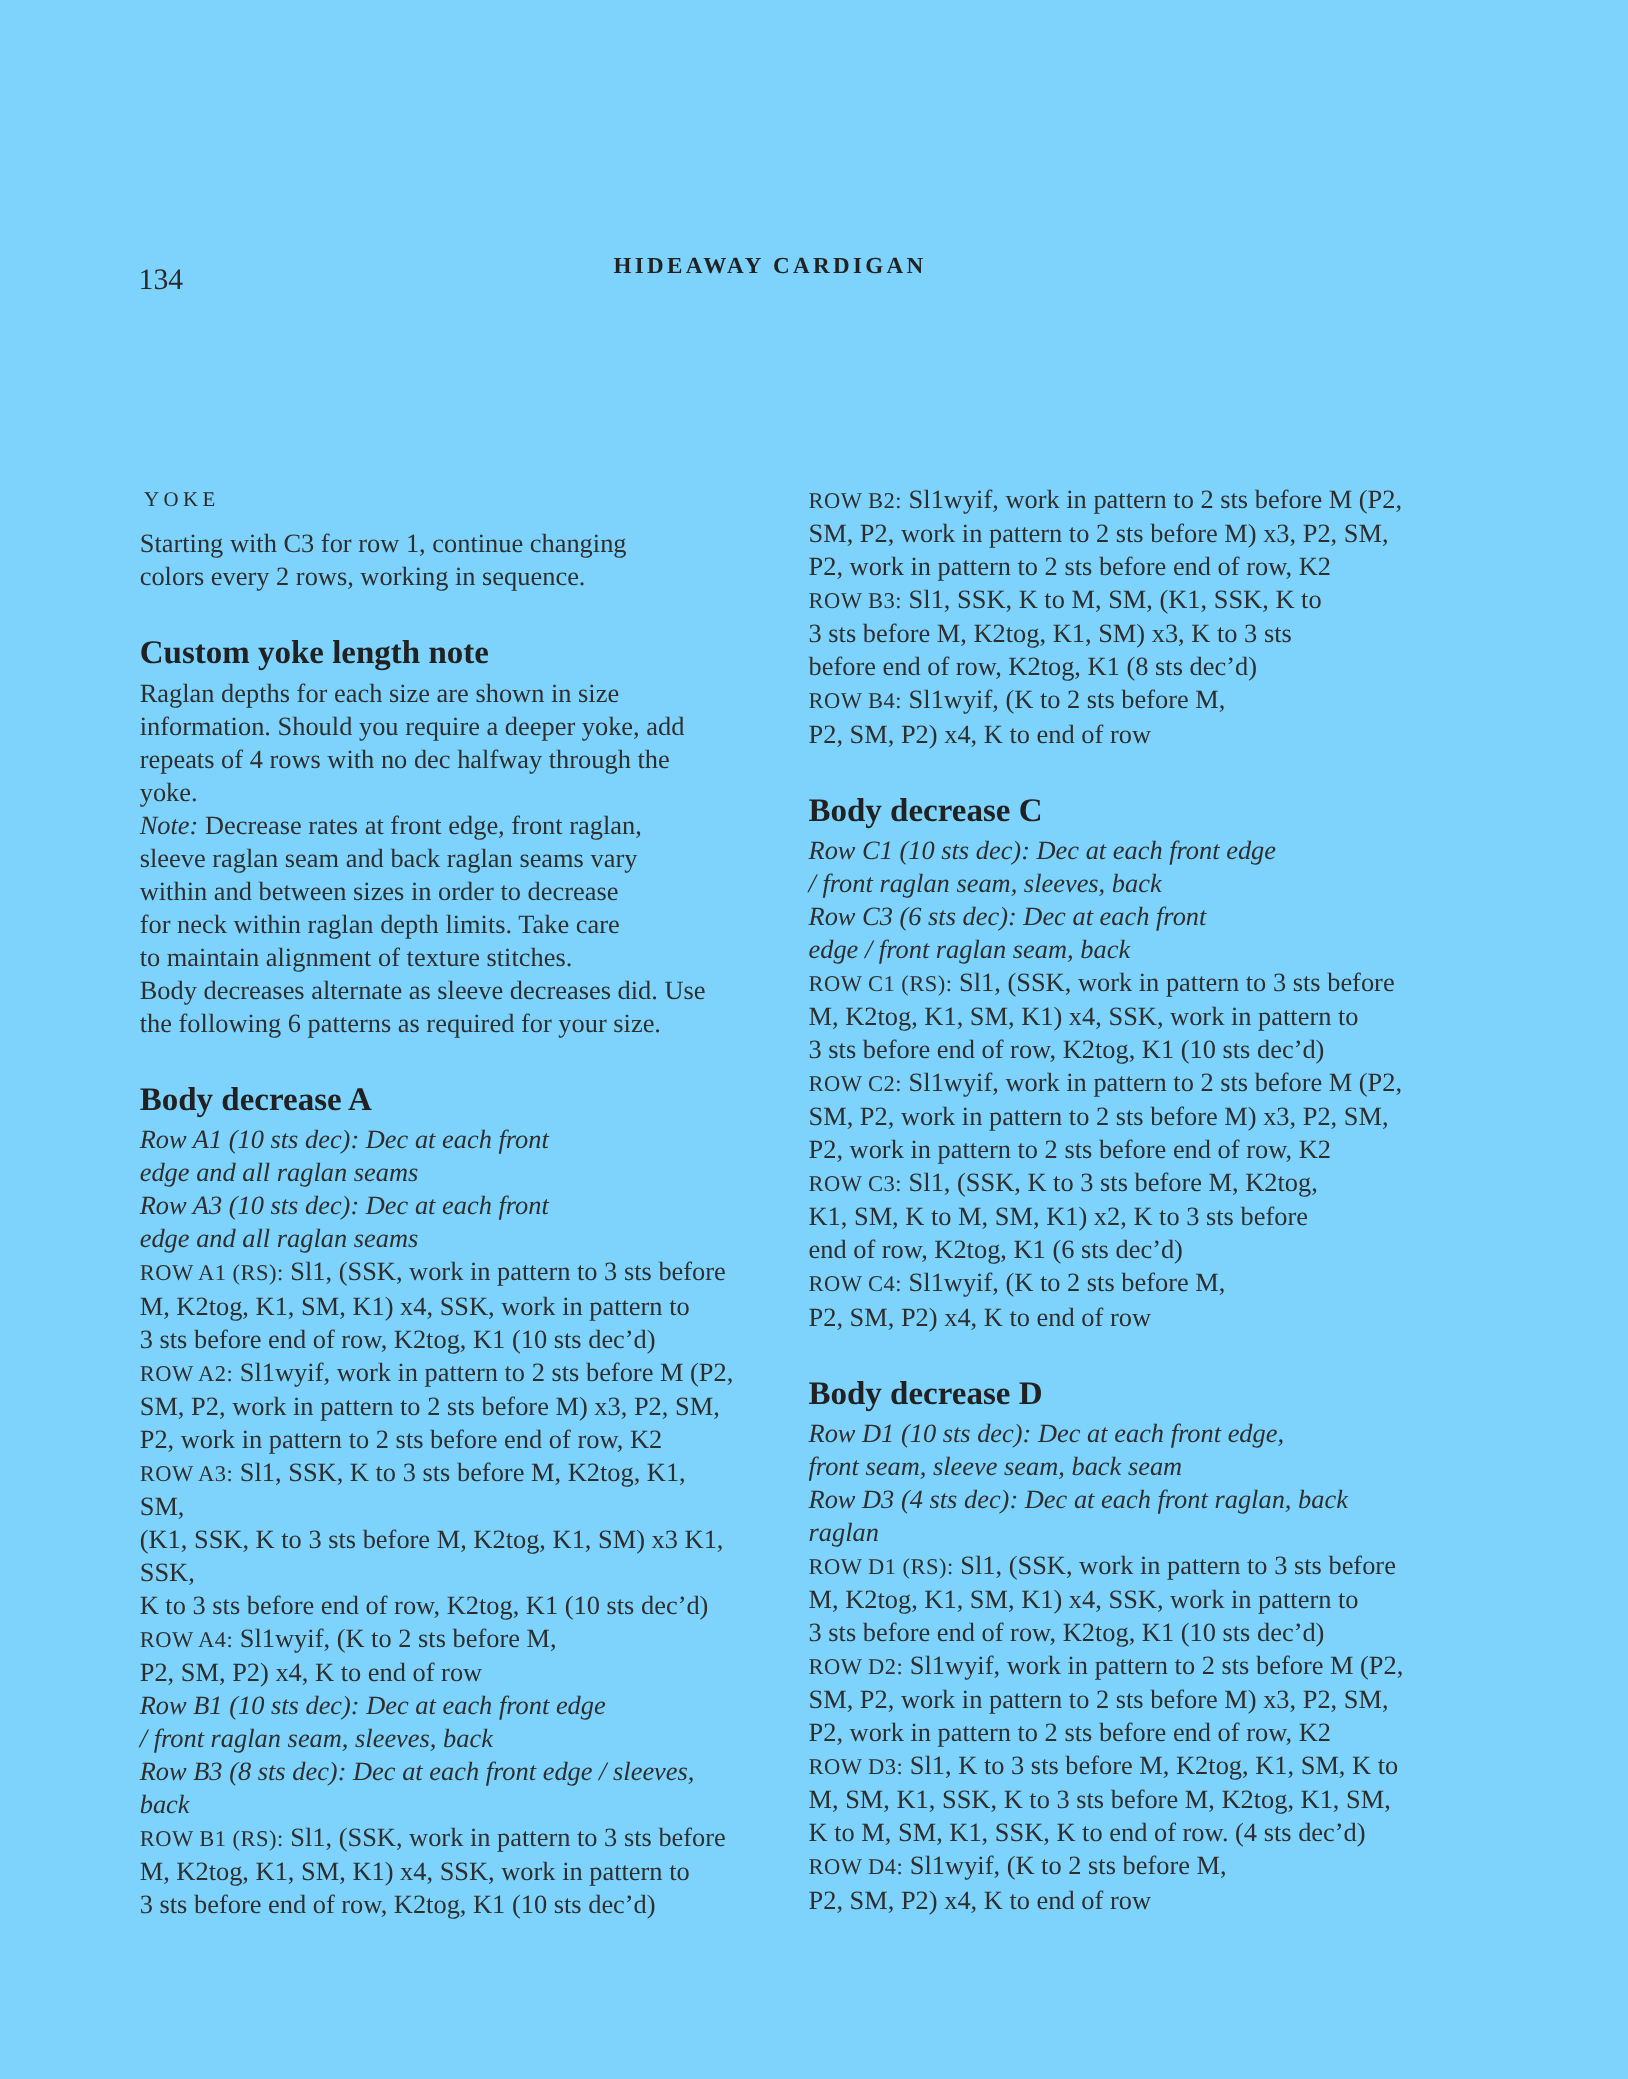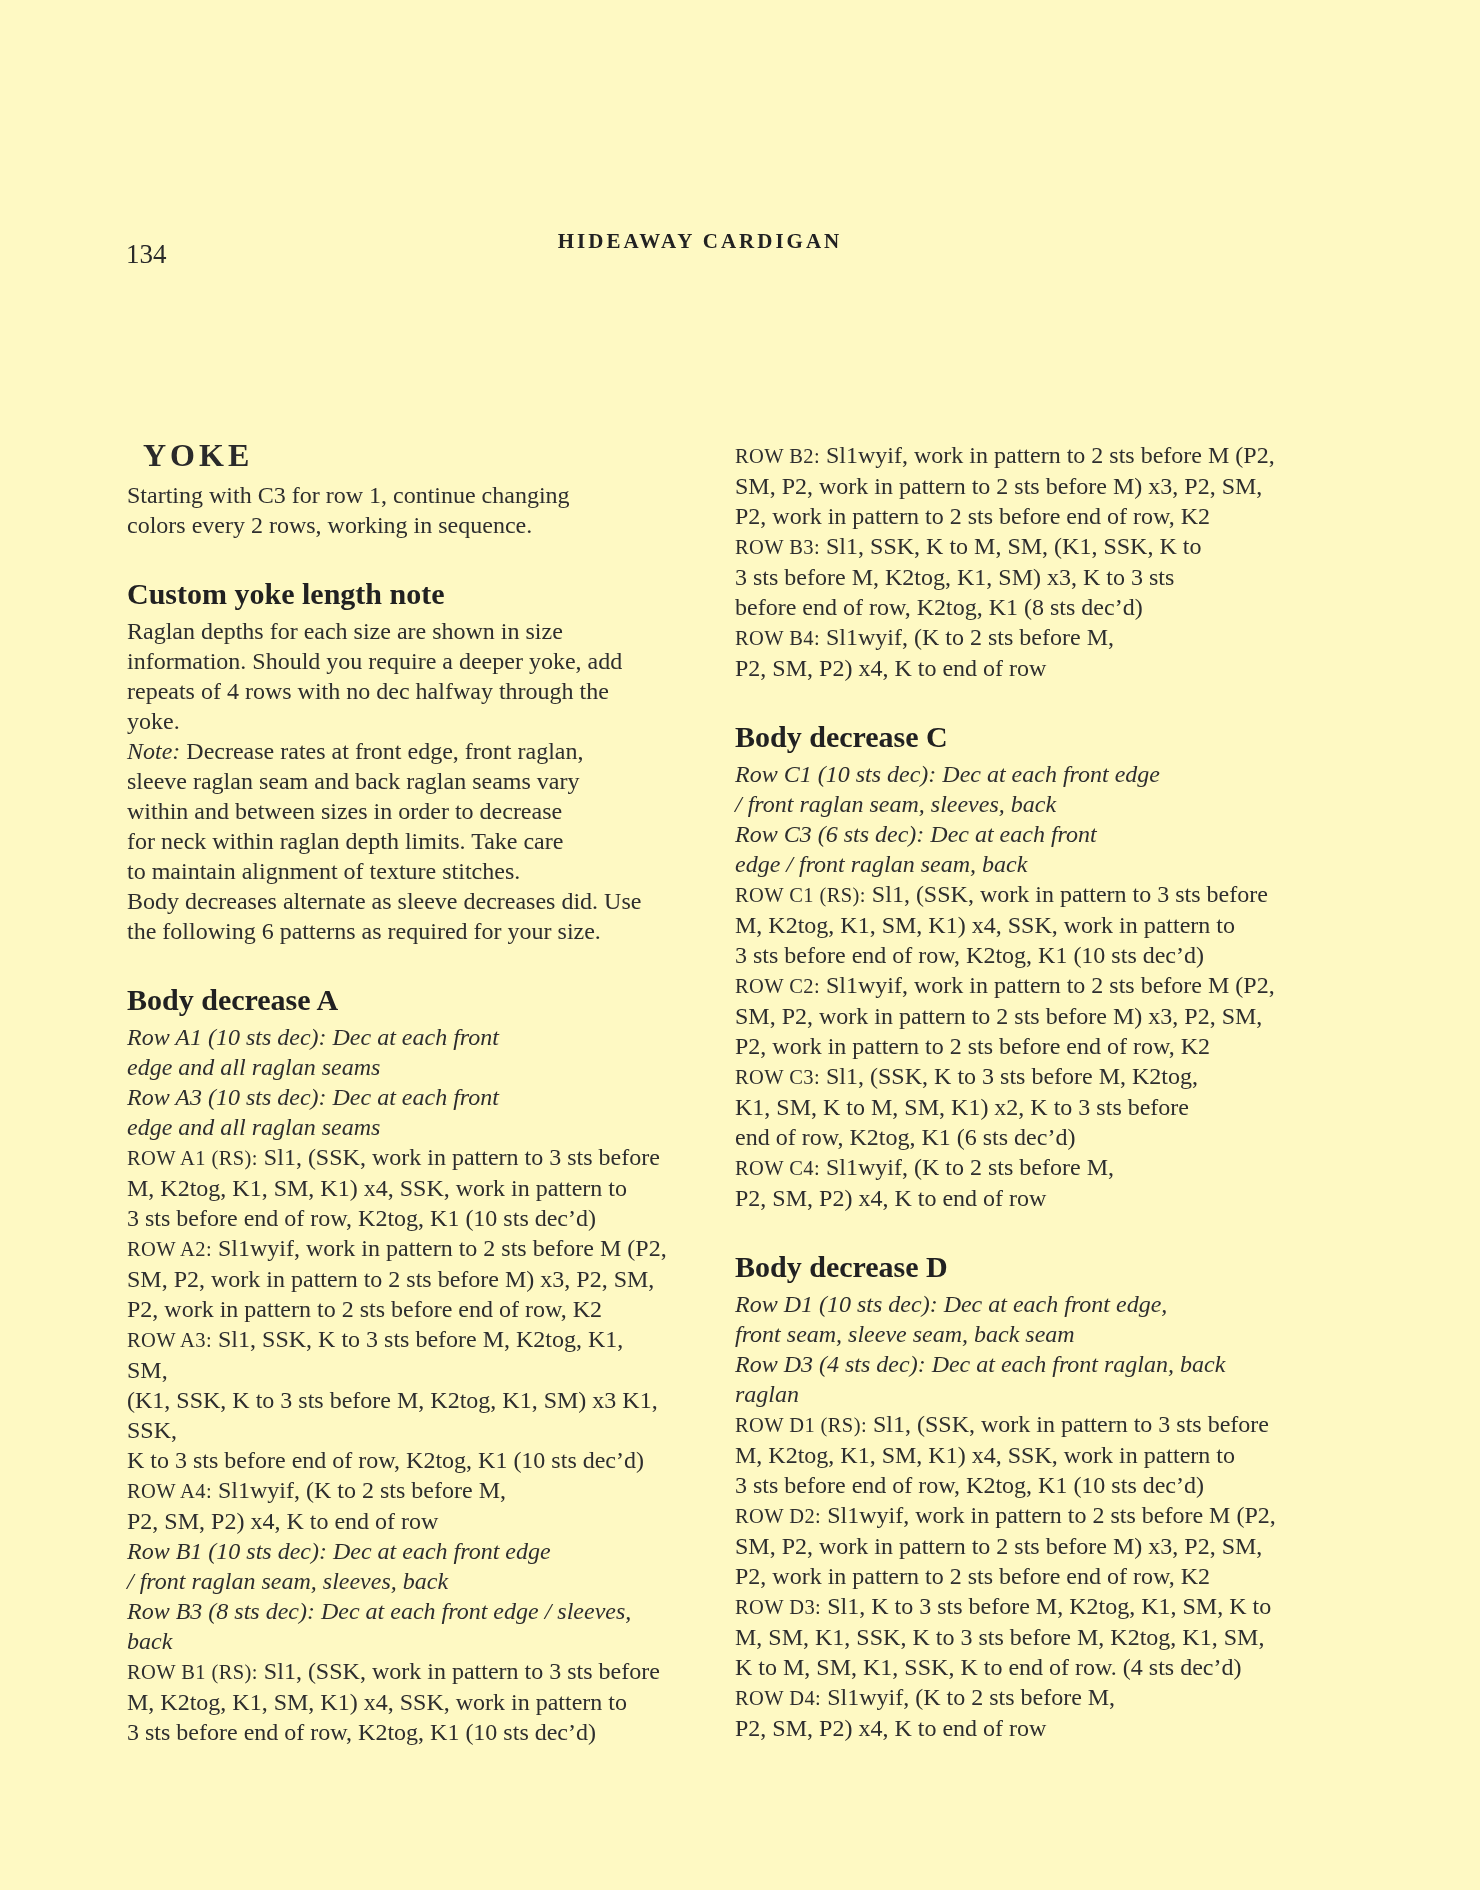--- a/index.html
+++ b/index.html
@@ -1,20 +1,20 @@
 <!DOCTYPE html>
 <html><head>
 <meta charset="utf-8">
 <style>
   html,body{margin:0;padding:0;background:#e8e8e8;}
   .page{
     position:relative;
     width:1480px;height:1890px;
     margin:0 auto;
-    background:#fef9c3;
+    background:#7dd3fc;
     font-family:"Liberation Serif","DejaVu Serif",serif;
     color:#2e2e2e;
     overflow:hidden;
   }
   .pagenum{
     position:absolute;left:126px;top:238px;
     font-size:27px;line-height:32px;color:#2a2a2a;
   }
   .running-title{
     position:absolute;left:127px;top:228px;width:1146px;
@@ -24,23 +24,23 @@
   }
   .col{
     position:absolute;top:440px;
     font-size:24px;line-height:30px;
   }
   .col-left{left:127px;width:540px;}
   .col-right{left:735px;width:550px;}
   .col p{margin:0;white-space:pre-line;}
   .mt{margin-top:30px;}
   h2.kicker{
-    margin:0 0 10px 16px;
-    font-size:32px;line-height:30px;
-    font-weight:700;letter-spacing:4px;color:#2a2a2a;
+    margin:0 0 10px 4px;
+    font-size:19px;line-height:30px;
+    font-weight:400;letter-spacing:4px;color:#2a2a2a;
   }
   h3.sec{
     margin:38px 0 6px 0;
     font-size:30px;line-height:32px;
     font-weight:700;color:#212121;
   }
   .notes{font-style:italic;}
   .note-label{font-style:italic;}
   .rlabel{
     font-weight:400;

